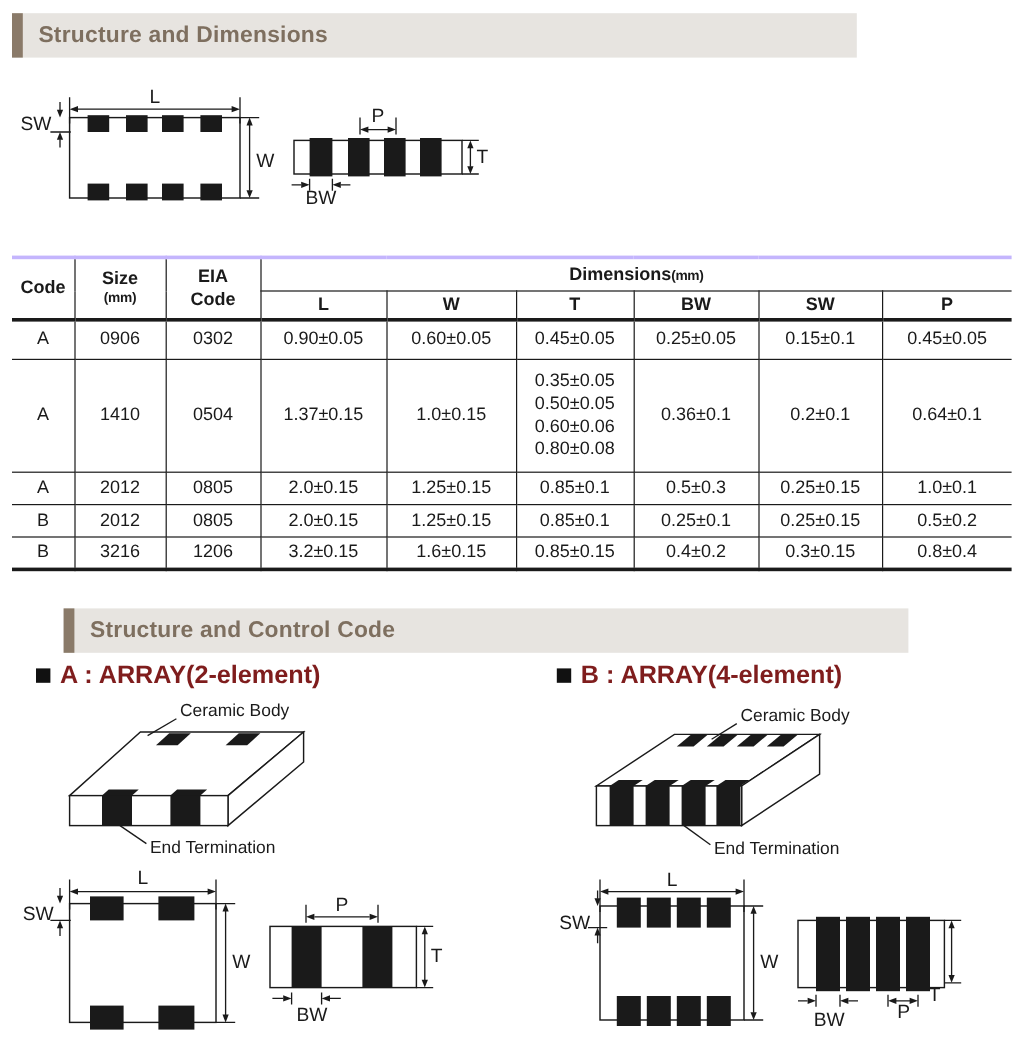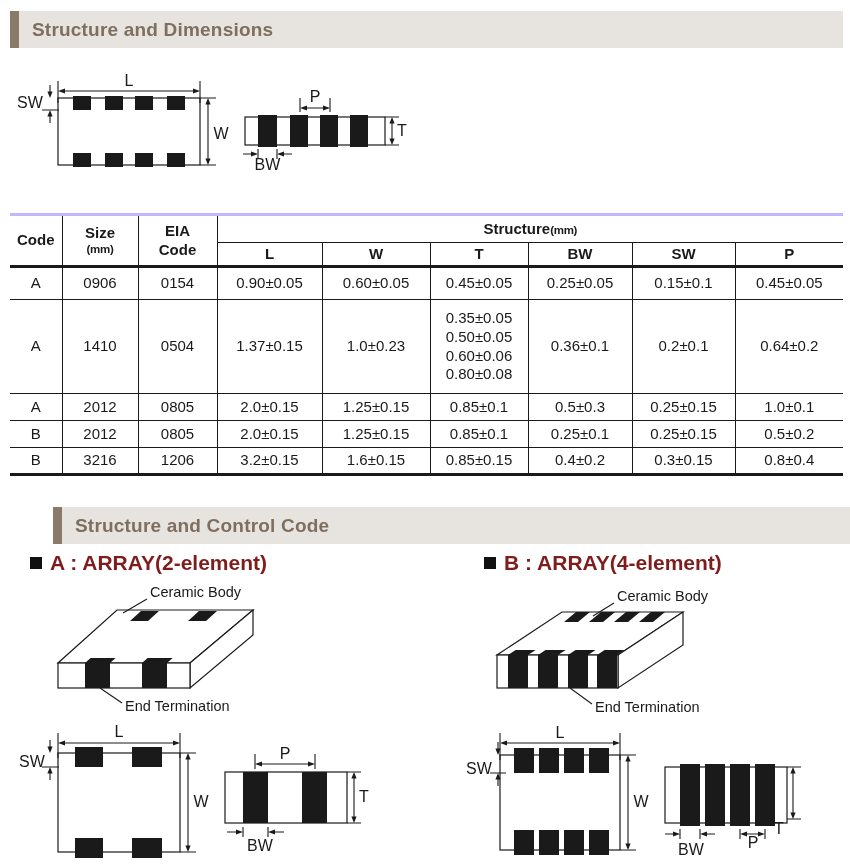--- a/index.html
+++ b/index.html
@@ -2,39 +2,39 @@
 <html><head>
 <meta charset="utf-8">
 <style>
   html,body { margin:0; padding:0; background:#fff; }
   .page {
     position:relative; width:850px; height:864px; background:#ffffff;
     font-family:"Liberation Sans", sans-serif; color:#1a1a1a; overflow:hidden;
   }
   
   .section-bar {
-    position:absolute; left:10px; width:833px; height:37px; background:#e7e4e0;
+    position:absolute; left:10px; width:704px; height:37px; background:#e7e4e0;
   }
   .section-bar .accent {
     position:absolute; left:0; top:0; width:9px; height:100%; background:#8a7a69;
   }
   .section-bar .bar-title {
     position:absolute; left:22px; top:50%; transform:translateY(-50%);
     font-size:19px; font-weight:bold; color:#7e6f5f; letter-spacing:0.2px; white-space:nowrap;
   }
   #bar-dimensions { top:11px; }
   #bar-control { top:507px;margin-left:43px; }
   
   .sub-title {
     position:absolute; top:551px; display:flex; align-items:center;
     font-size:21px; font-weight:bold; color:#7f1d1d; white-space:nowrap;
   }
   .sub-title .sq { width:12px; height:12px; background:#111; margin-right:8px; flex:0 0 auto; }
   #title-a { left:30px; }
-  #title-b { left:484px; }
+  #title-b { left:464px; }
   
   .table-wrap { position:absolute; left:10px; top:213px; }
   table.spec {
     border-collapse:collapse; table-layout:fixed; width:833px;
     border-top:3px solid #c4b5fd; border-bottom:3px solid #1a1a1a;
   }
   table.spec th, table.spec td {
     border:1px solid #1a1a1a; text-align:center; vertical-align:middle;
     padding:0; font-size:15px; line-height:1.25; overflow:hidden;
   }
@@ -136,57 +136,57 @@
           <th rowspan="2">Code</th>
           <th rowspan="2">
             <span>Size</span>
             <span class="unit">(mm)</span>
           </th>
           <th rowspan="2">
             <span>EIA</span><br>
             <span>Code</span>
           </th>
           <th colspan="6">
-            <span>Structure</span><span class="unit-inline">(mm)</span>
+            <span>Dimensions</span><span class="unit-inline">(mm)</span>
           </th>
         </tr>
         <tr class="r-h2">
           <th>L</th>
           <th>W</th>
           <th>T</th>
           <th>BW</th>
           <th>SW</th>
           <th>P</th>
         </tr>
       </thead>
       <tbody>
         <tr class="r1">
           <td>A</td>
           <td>0906</td>
-          <td>0154</td>
+          <td>0302</td>
           <td>0.90±0.05</td>
           <td>0.60±0.05</td>
           <td>0.45±0.05</td>
           <td>0.25±0.05</td>
           <td>0.15±0.1</td>
           <td>0.45±0.05</td>
         </tr>
         <tr class="r2">
           <td>A</td>
           <td>1410</td>
           <td>0504</td>
           <td>1.37±0.15</td>
-          <td>1.0±0.23</td>
+          <td>1.0±0.15</td>
           <td class="multi">0.35±0.05
 0.50±0.05
 0.60±0.06
 0.80±0.08</td>
           <td>0.36±0.1</td>
           <td>0.2±0.1</td>
-          <td>0.64±0.2</td>
+          <td>0.64±0.1</td>
         </tr>
         <tr class="r3">
           <td>A</td>
           <td>2012</td>
           <td>0805</td>
           <td>2.0±0.15</td>
           <td>1.25±0.15</td>
           <td>0.85±0.1</td>
           <td>0.5±0.3</td>
           <td>0.25±0.15</td>

